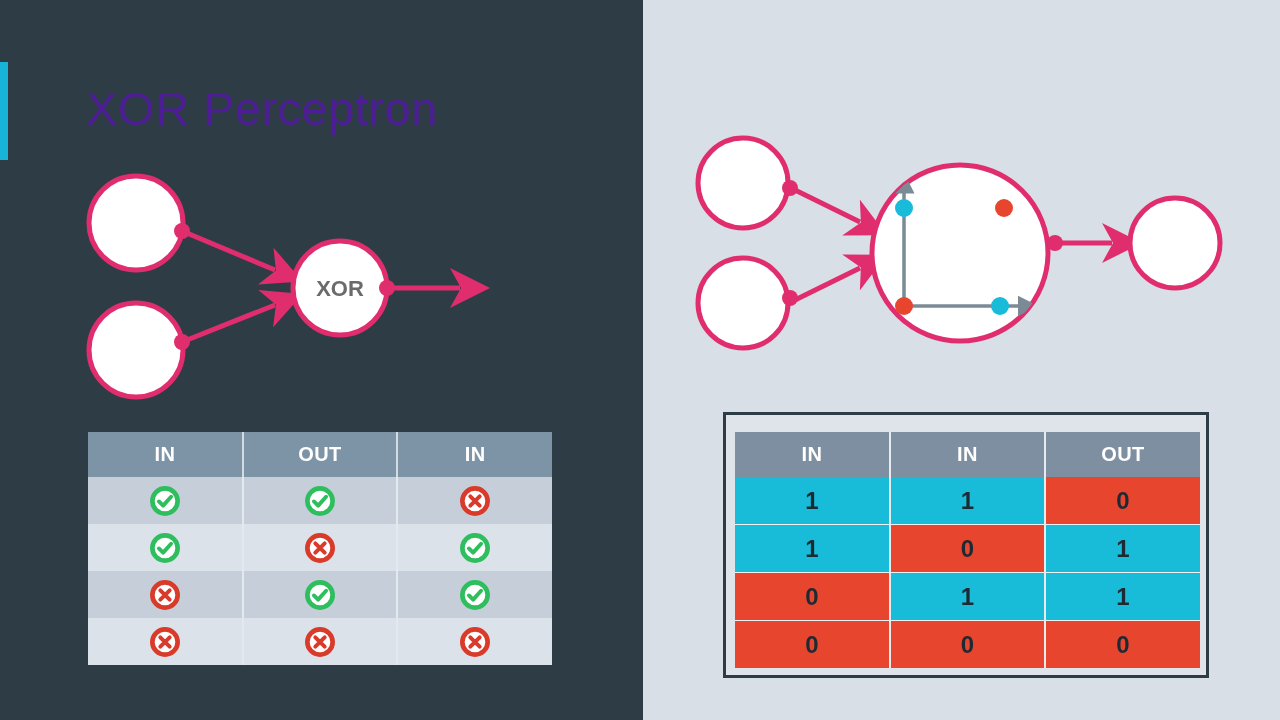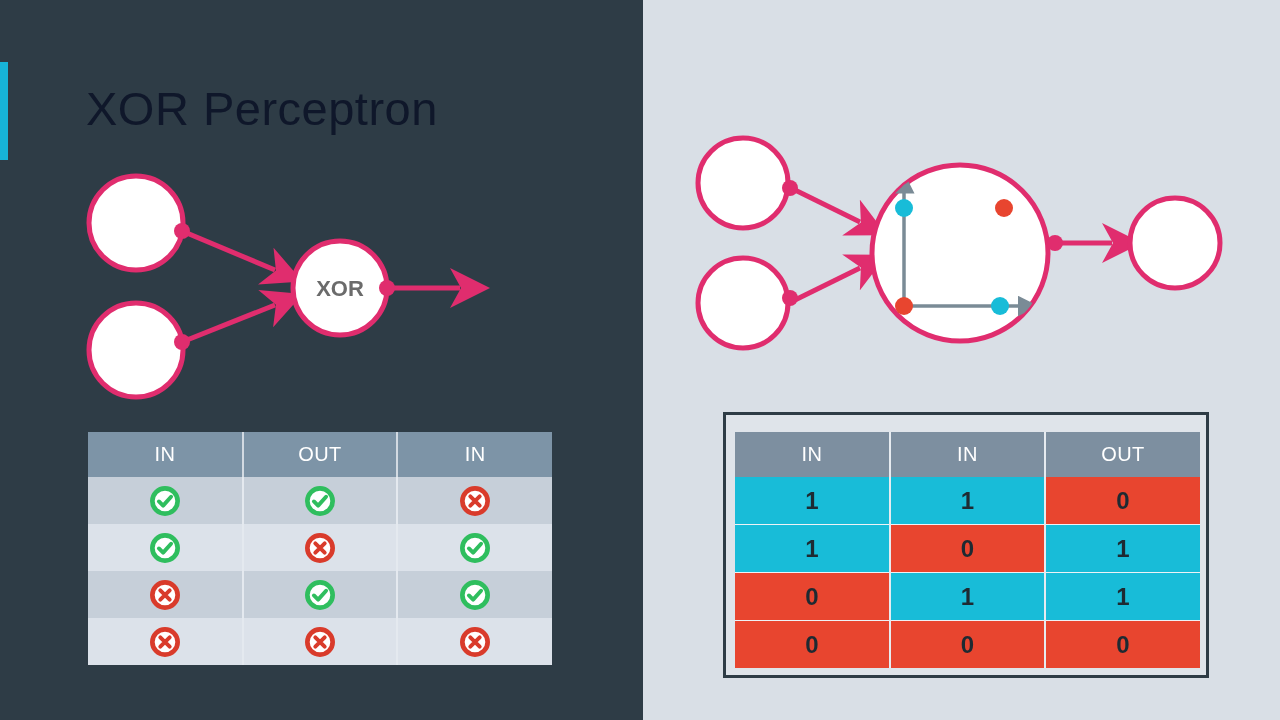--- a/index.html
+++ b/index.html
@@ -41,21 +41,21 @@
     background: #17b4d8;
   }
 
   
   .slide-title {
     position: absolute;
     left: 86px; top: 83px;
     font-size: 47px;
     font-weight: 300;
     letter-spacing: 0.5px;
-    color: #0f172a;
+    color: #4c1d95;
     white-space: nowrap;
     line-height: 1.1;
   }
 
   
   .net-svg { position: absolute; display: block; }
   #net-left  { left: 70px;  top: 165px; }
   #net-right { left: 680px; top: 128px; }
 
   .node-label {
@@ -66,21 +66,21 @@
   }
 
   
   .truth-table {
     position: absolute;
     border-collapse: collapse;
     table-layout: fixed;
   }
   .truth-table th {
     font-size: 20px;
-    font-weight: 400;
+    font-weight: 700;
     color: #ffffff;
     text-align: center;
     letter-spacing: 0.4px;
     padding: 0;
     height: 45px;
     vertical-align: middle;
   }
   .truth-table td {
     padding: 0;
     text-align: center;

